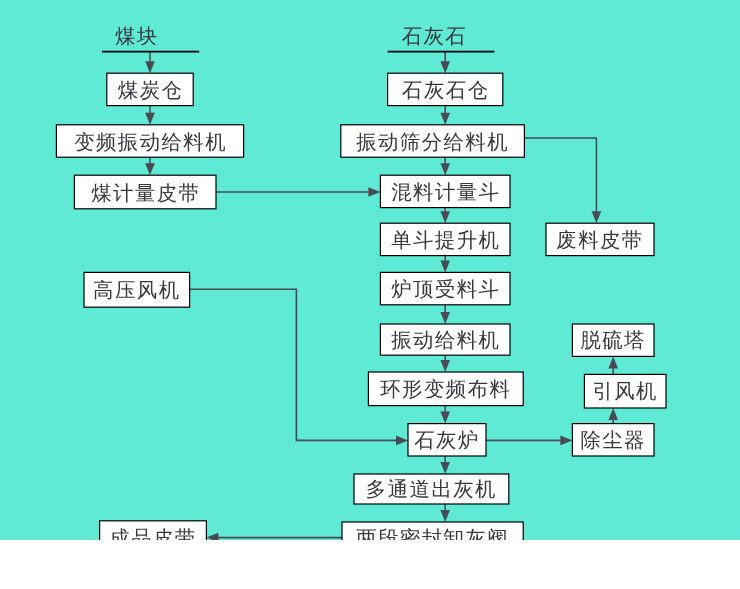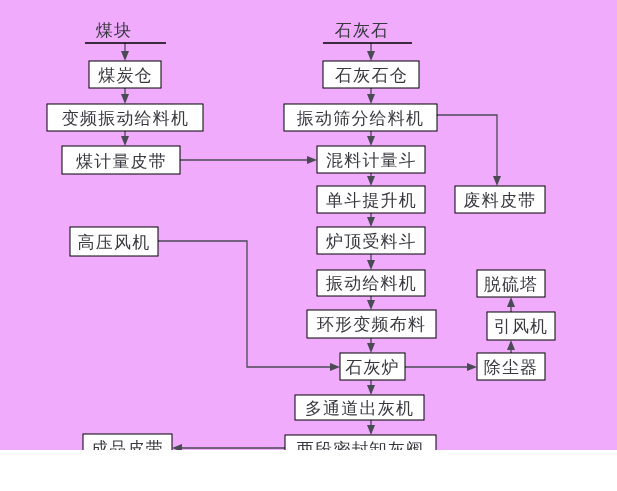--- a/index.html
+++ b/index.html
@@ -7,21 +7,21 @@
     padding: 0;
     background: #ffffff;
   }
   body {
     font-family: "Liberation Serif", "DejaVu Serif", serif;
   }
   #flow-wrap {
     position: relative;
     width: 617px;
     height: 450px;
-    background: #f0abfc;
+    background: #5eead4;
     overflow: hidden;
   }
   svg#flow-svg {
     position: absolute;
     left: 0;
     top: 0;
     width: 617px;
     height: 491px;
     display: block;
   }

